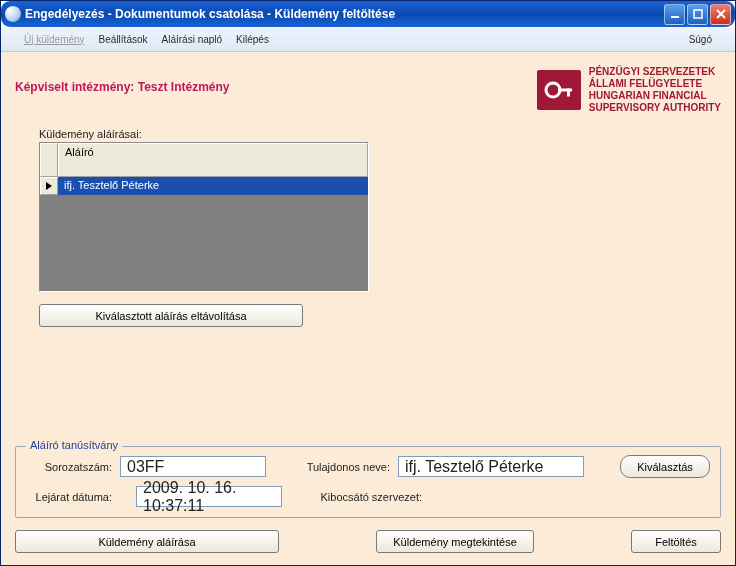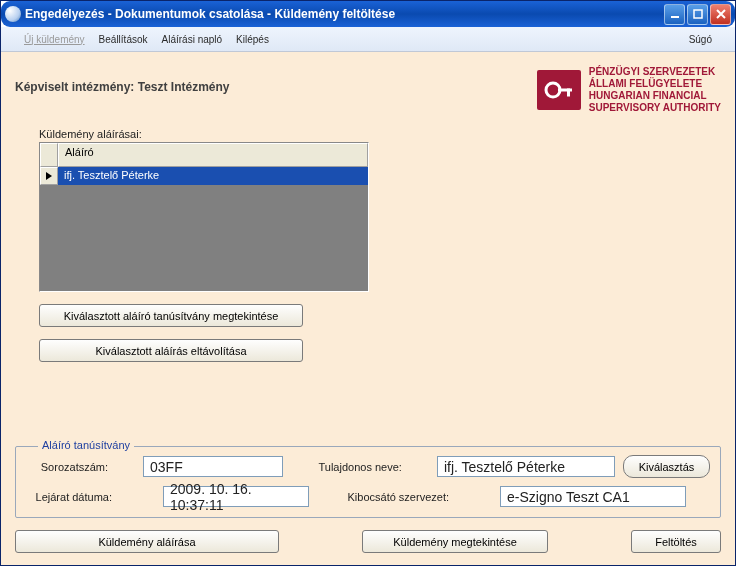--- a/index.html
+++ b/index.html
@@ -11,51 +11,51 @@
   .winbtn.blue{background:linear-gradient(to bottom,#5a9fe8,#1a62c0);}
   .winbtn.red{background:linear-gradient(to bottom,#f08070,#c03020);}
   .winbtn svg{width:10px;height:10px;}
   .menubar{height:24px;background:linear-gradient(to bottom,#eef4fd,#dfe8f6);display:flex;align-items:center;padding:0 23px;gap:14px;border-bottom:1px solid #c0c8d6;font-size:10px;}
   .menubar .menu{color:#2a2a2a;cursor:default;}
   .menubar .menu u{text-decoration:underline;}
   .menubar .menu.disabled{color:#9a9a9a;}
   .menubar .spacer{flex:1;}
   .client{flex:1;background:#fcecd7;position:relative;padding:10px 14px 12px 14px;box-sizing:border-box;display:flex;flex-direction:column;}
   .header-row{display:flex;align-items:flex-start;margin-top:4px;}
-  .inst{font-weight:bold;font-size:12px;color:#404040;margin-top:14px;}
+  .inst{font-weight:bold;font-size:12px;color:#be185d;margin-top:14px;}
   .logo-block{margin-left:auto;display:flex;align-items:center;gap:8px;}
   .logo-box{width:44px;height:40px;background:#a01838;border-radius:2px;display:flex;align-items:center;justify-content:center;}
   .logo-box svg{width:30px;height:22px;}
   .logo-text{color:#a01838;font-size:10px;line-height:12px;font-weight:bold;white-space:pre-line;}
   .sig-section{margin-top:14px;padding-left:24px;}
   .sig-section .lbl{font-size:11px;color:#222;}
   .grid{width:330px;height:150px;background:#808080;border:1px solid #888;border-right-color:#fff;border-bottom-color:#fff;box-sizing:border-box;margin-top:2px;}
-  .grid .gh{display:flex;background:#ef4444;height:24px;}
+  .grid .gh{display:flex;background:#ef4444;height:34px;}
   .grid .gh .colsel{width:18px;border:1px solid #fff;border-right-color:#a0a0a0;border-bottom-color:#a0a0a0;background:#ece9d8;box-sizing:border-box;}
   .grid .gh .col{flex:1;padding:2px 6px;border:1px solid #fff;border-right-color:#a0a0a0;border-bottom-color:#a0a0a0;background:#ece9d8;box-sizing:border-box;}
   .grid .grow{display:flex;height:18px;}
   .grid .grow .rowhdr{width:18px;border:1px solid #fff;border-right-color:#a0a0a0;border-bottom-color:#a0a0a0;background:#ece9d8;box-sizing:border-box;display:flex;align-items:center;justify-content:center;}
   .grid .grow .rowhdr svg{width:8px;height:8px;}
   .grid .grow .cell{flex:1;padding:2px 6px;box-sizing:border-box;}
   .grid .grow.selected .cell{background:#1a4fb0;color:#fff;}
   .btn{background:linear-gradient(to bottom,#fefefe,#ece8da);border:1px solid #7a7a7a;border-radius:3px;padding:0 12px;height:23px;font-family:inherit;font-size:11px;box-sizing:border-box;cursor:default;min-width:0;}
   .btn-row{margin-top:12px;}
   .btn.wide{width:264px;text-align:center;}
   .fieldset{border:1px solid #9aa8bb;border-radius:2px;margin-top:auto;padding:8px 10px 10px 10px;position:relative;}
-  .fieldset .legend{position:absolute;top:-8px;left:22px;background:#fcecd7;padding:0 4px;color:#2040a0;font-size:11px;}
+  .fieldset .legend{position:absolute;top:-8px;left:10px;background:#fcecd7;padding:0 4px;color:#2040a0;font-size:11px;}
   .frow{display:flex;align-items:center;gap:8px;}
   .frow + .frow{margin-top:8px;gap:24px;}
   .flbl{width:86px;text-align:right;color:#222;font-size:11px;}
   .flbl2{width:110px;text-align:right;color:#222;font-size:11px;margin-left:6px;}
-  .fval{height:21px;border:1px solid #7f9db9;background:#fff;padding:2px 6px;box-sizing:border-box;font-size:14px;color:#222;display:flex;align-items:center;margin-left:27px;}
+  .fval{height:21px;border:1px solid #7f9db9;background:#fff;padding:2px 6px;box-sizing:border-box;font-size:16px;color:#222;display:flex;align-items:center;}
   .fval.w1{width:146px;}
   .fval.w2{width:186px;}
   .bottom-row{display:flex;margin-top:12px;gap:22px;}
   .btn.main{flex:0 0 auto;width:264px;}
-  .btn.med{width:186px;}
+  .btn.med{width:158px;}
   .btn.sel{width:90px;margin-left:auto;border-radius:10px;}
 </style>
 </head>
 <body>
 
 <div class="window">
 
   <div class="titlebar">
     <span class="icon"></span>
     <span>Engedélyezés - Dokumentumok csatolása - Küldemény feltöltése</span>
@@ -115,38 +115,36 @@
         <div class="grow selected">
           <div class="rowhdr">
             <svg viewBox="0 0 8 8">
                 <path d="M1 0 L7 4 L1 8 Z" fill="#000"></path>
               </svg>
           </div>
           <div class="cell">ifj. Tesztelő Péterke</div>
         </div>
       </div>
 
-      <div class="btn-row"><button class="btn wide">Kiválasztott aláíró tanúsítvány megtekintése</button></div>
       <div class="btn-row"><button class="btn wide">Kiválasztott aláírás eltávolítása</button></div>
     </div>
 
     <div class="fieldset">
       <div class="legend">Aláíró tanúsítvány</div>
       <div class="frow">
         <div class="flbl">Sorozatszám:</div>
         <div class="fval w1">03FF</div>
         <div class="flbl2">Tulajdonos neve:</div>
         <div class="fval w2">ifj. Tesztelő Péterke</div>
         <button class="btn sel">Kiválasztás</button>
       </div>
       <div class="frow">
         <div class="flbl">Lejárat dátuma:</div>
         <div class="fval w1">2009. 10. 16. 10:37:11</div>
         <div class="flbl2">Kibocsátó szervezet:</div>
-        <div class="fval w2">e-Szigno Teszt CA1</div>
       </div>
     </div>
 
     <div class="bottom-row">
       <button class="btn main">Küldemény aláírása</button>
       <div style="flex:1;display:flex;justify-content:center;">
         <button class="btn med">Küldemény megtekintése</button>
       </div>
       <button class="btn" style="width:90px;">Feltöltés</button>
     </div>

